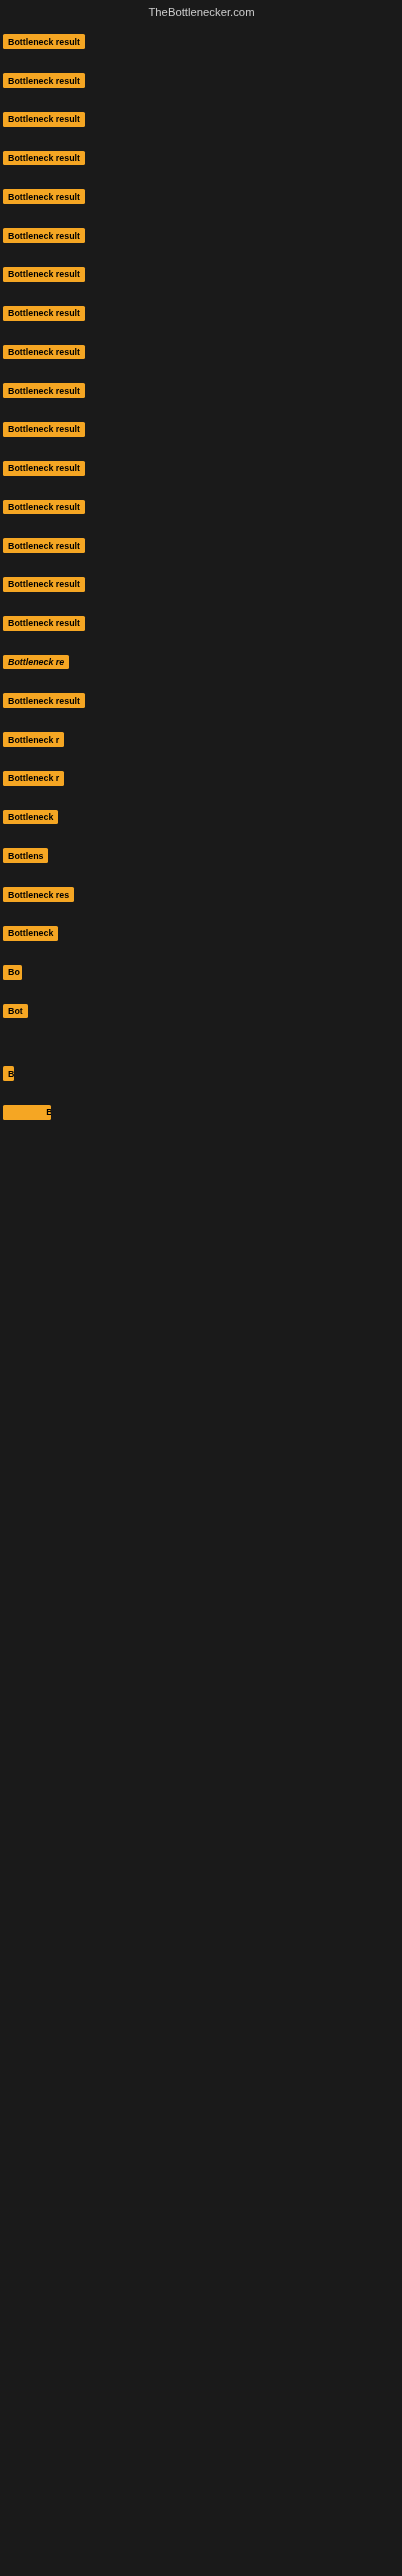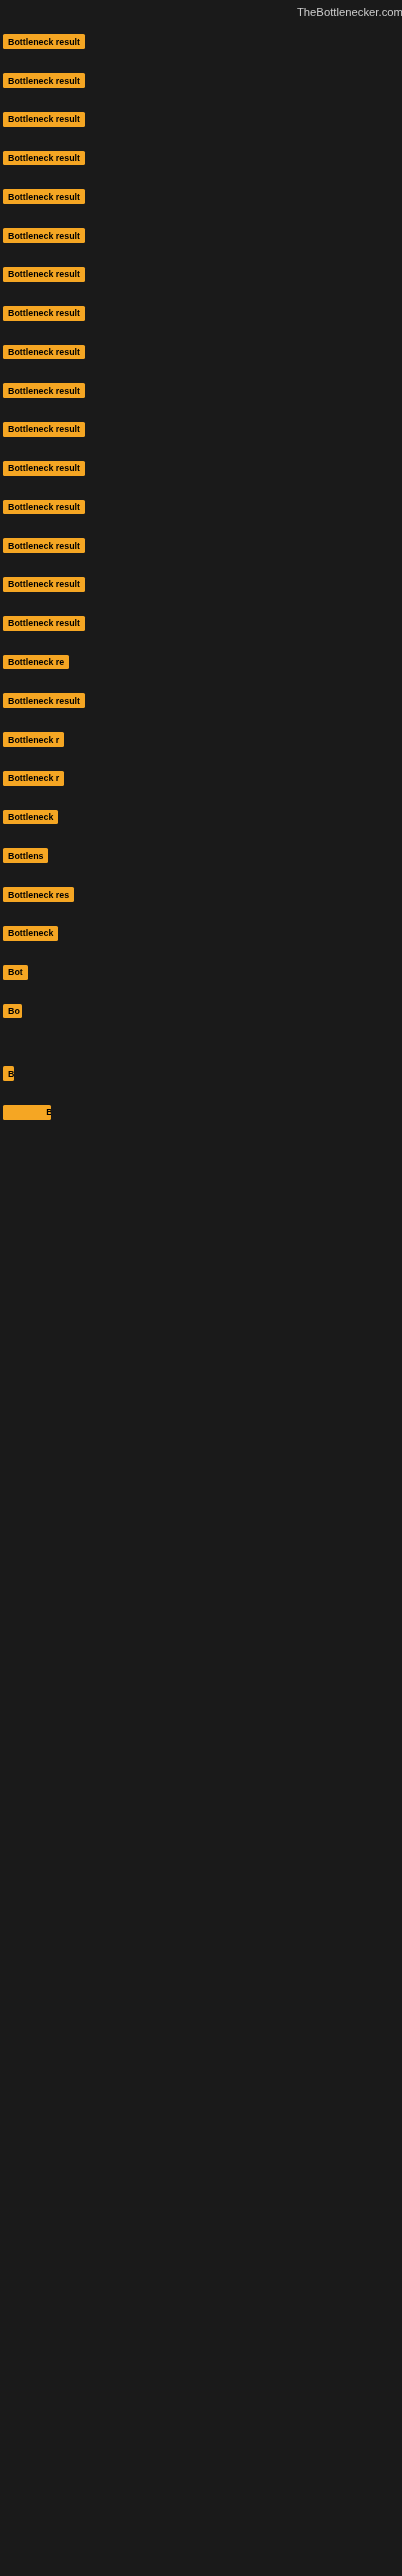--- a/index.html
+++ b/index.html
@@ -10,21 +10,21 @@
 
     body {
       background-color: #1a1a1a;
       width: 403px;
       min-height: 2576px;
       font-family: Arial, sans-serif;
       position: relative;
     }
 
     .site-header {
-      text-align: right;
+      text-align: center;
       padding: 6.4px 0 3.2px 0;
       color: #cccccc;
       font-size: 11.3px;
       font-weight: normal;
     }
 
     .bottleneck-item {
       display: flex;
       align-items: flex-end;
       margin-bottom: 0;
@@ -128,21 +128,21 @@
           <span class="bottleneck-badge" style="max-width: 97px; overflow: hidden;">Bottleneck result</span>
         </div>
       </div>
       <div class="section">
         <div class="bottleneck-item">
           <span class="bottleneck-badge" style="max-width: 97px; overflow: hidden;">Bottleneck result</span>
         </div>
       </div>
       <div class="section">
         <div class="bottleneck-item">
-          <span class="bottleneck-badge" style="max-width: 76px; overflow: hidden;">Bottleneck re</span>
+          <span class="bottleneck-badge" style="max-width: 76px; overflow: hidden; font-style: italic;">Bottleneck re</span>
         </div>
       </div>
       <div class="section">
         <div class="bottleneck-item">
           <span class="bottleneck-badge" style="max-width: 89px; overflow: hidden;">Bottleneck result</span>
         </div>
       </div>
       <div class="section">
         <div class="bottleneck-item">
           <span class="bottleneck-badge" style="max-width: 71px; overflow: hidden;">Bottleneck r</span>
@@ -168,26 +168,26 @@
           <span class="bottleneck-badge" style="max-width: 79px; overflow: hidden;">Bottleneck res</span>
         </div>
       </div>
       <div class="section">
         <div class="bottleneck-item">
           <span class="bottleneck-badge" style="max-width: 63px; overflow: hidden;">Bottleneck</span>
         </div>
       </div>
       <div class="section">
         <div class="bottleneck-item">
+          <span class="bottleneck-badge" style="max-width: 19.3px; overflow: hidden;">Bo</span>
+        </div>
+      </div>
+      <div class="section">
+        <div class="bottleneck-item">
           <span class="bottleneck-badge" style="max-width: 26px; overflow: hidden;">Bot</span>
-        </div>
-      </div>
-      <div class="section">
-        <div class="bottleneck-item">
-          <span class="bottleneck-badge" style="max-width: 19.3px; overflow: hidden;">Bo</span>
         </div>
       </div>
       <div class="section">
         <div class="bottleneck-item"></div>
       </div>
       <div class="section">
         <div class="bottleneck-item">
           <span class="bottleneck-badge" style="max-width: 11.3px; overflow: hidden;">B</span>
         </div>
       </div>

